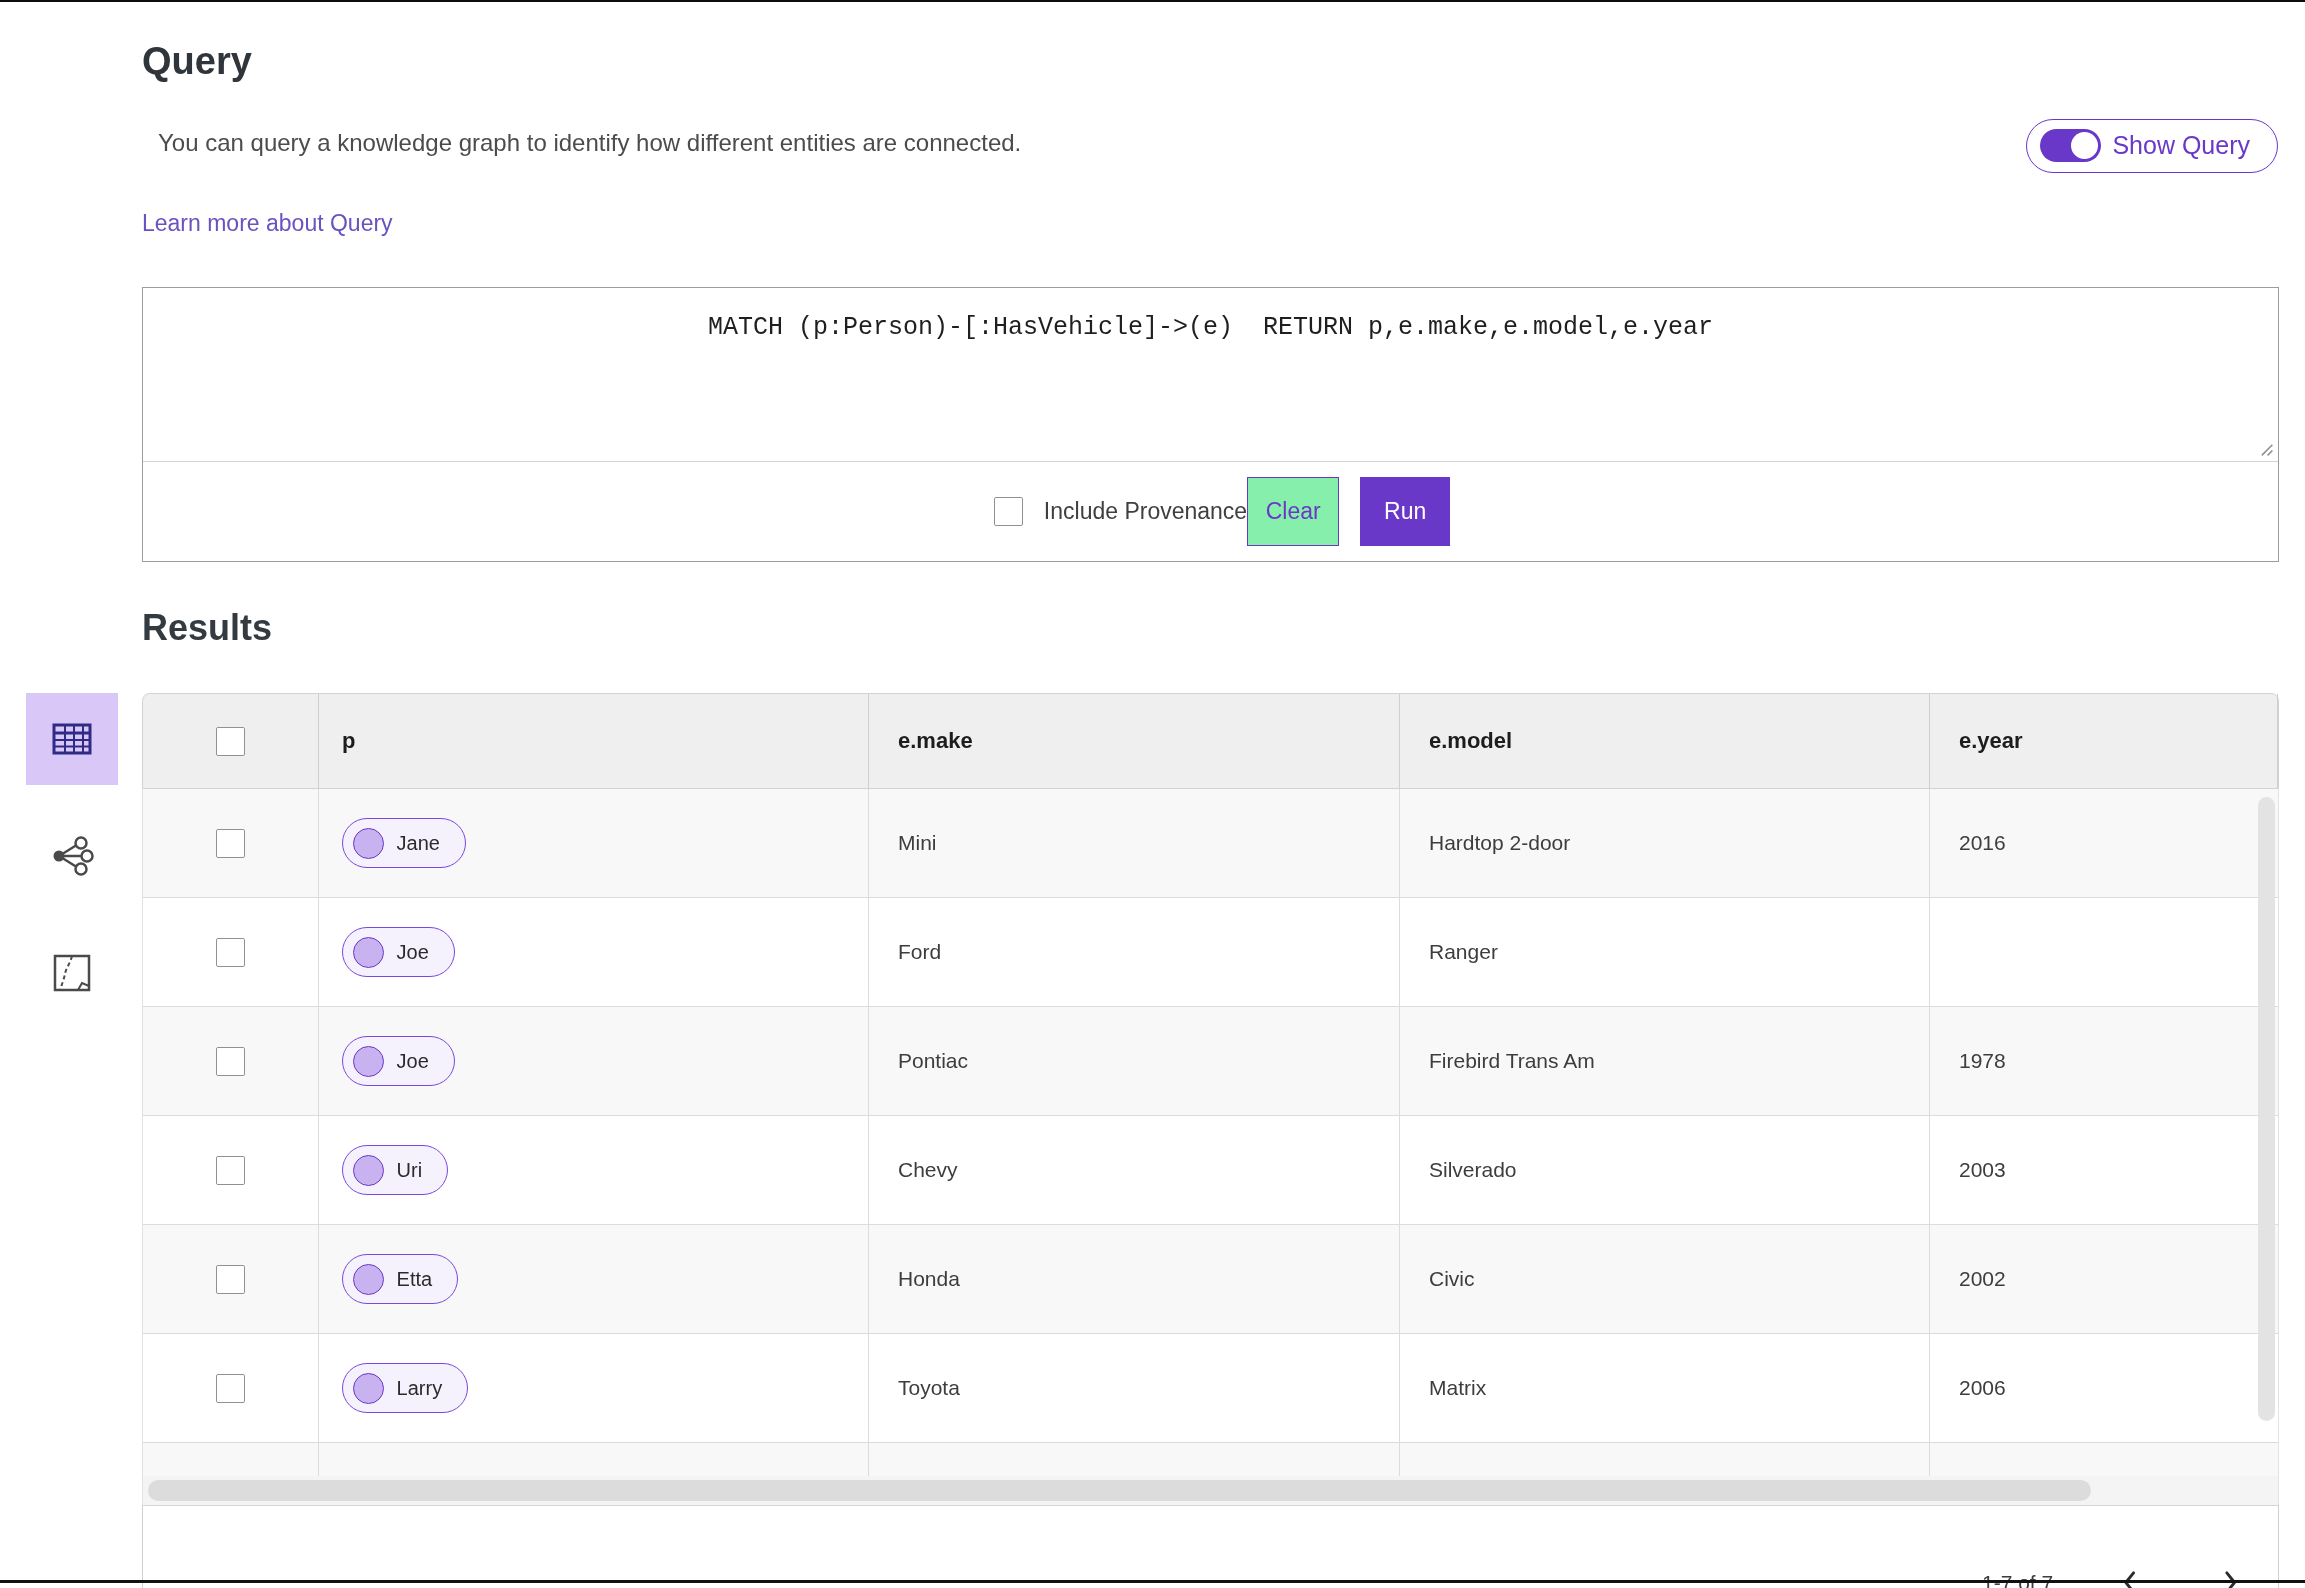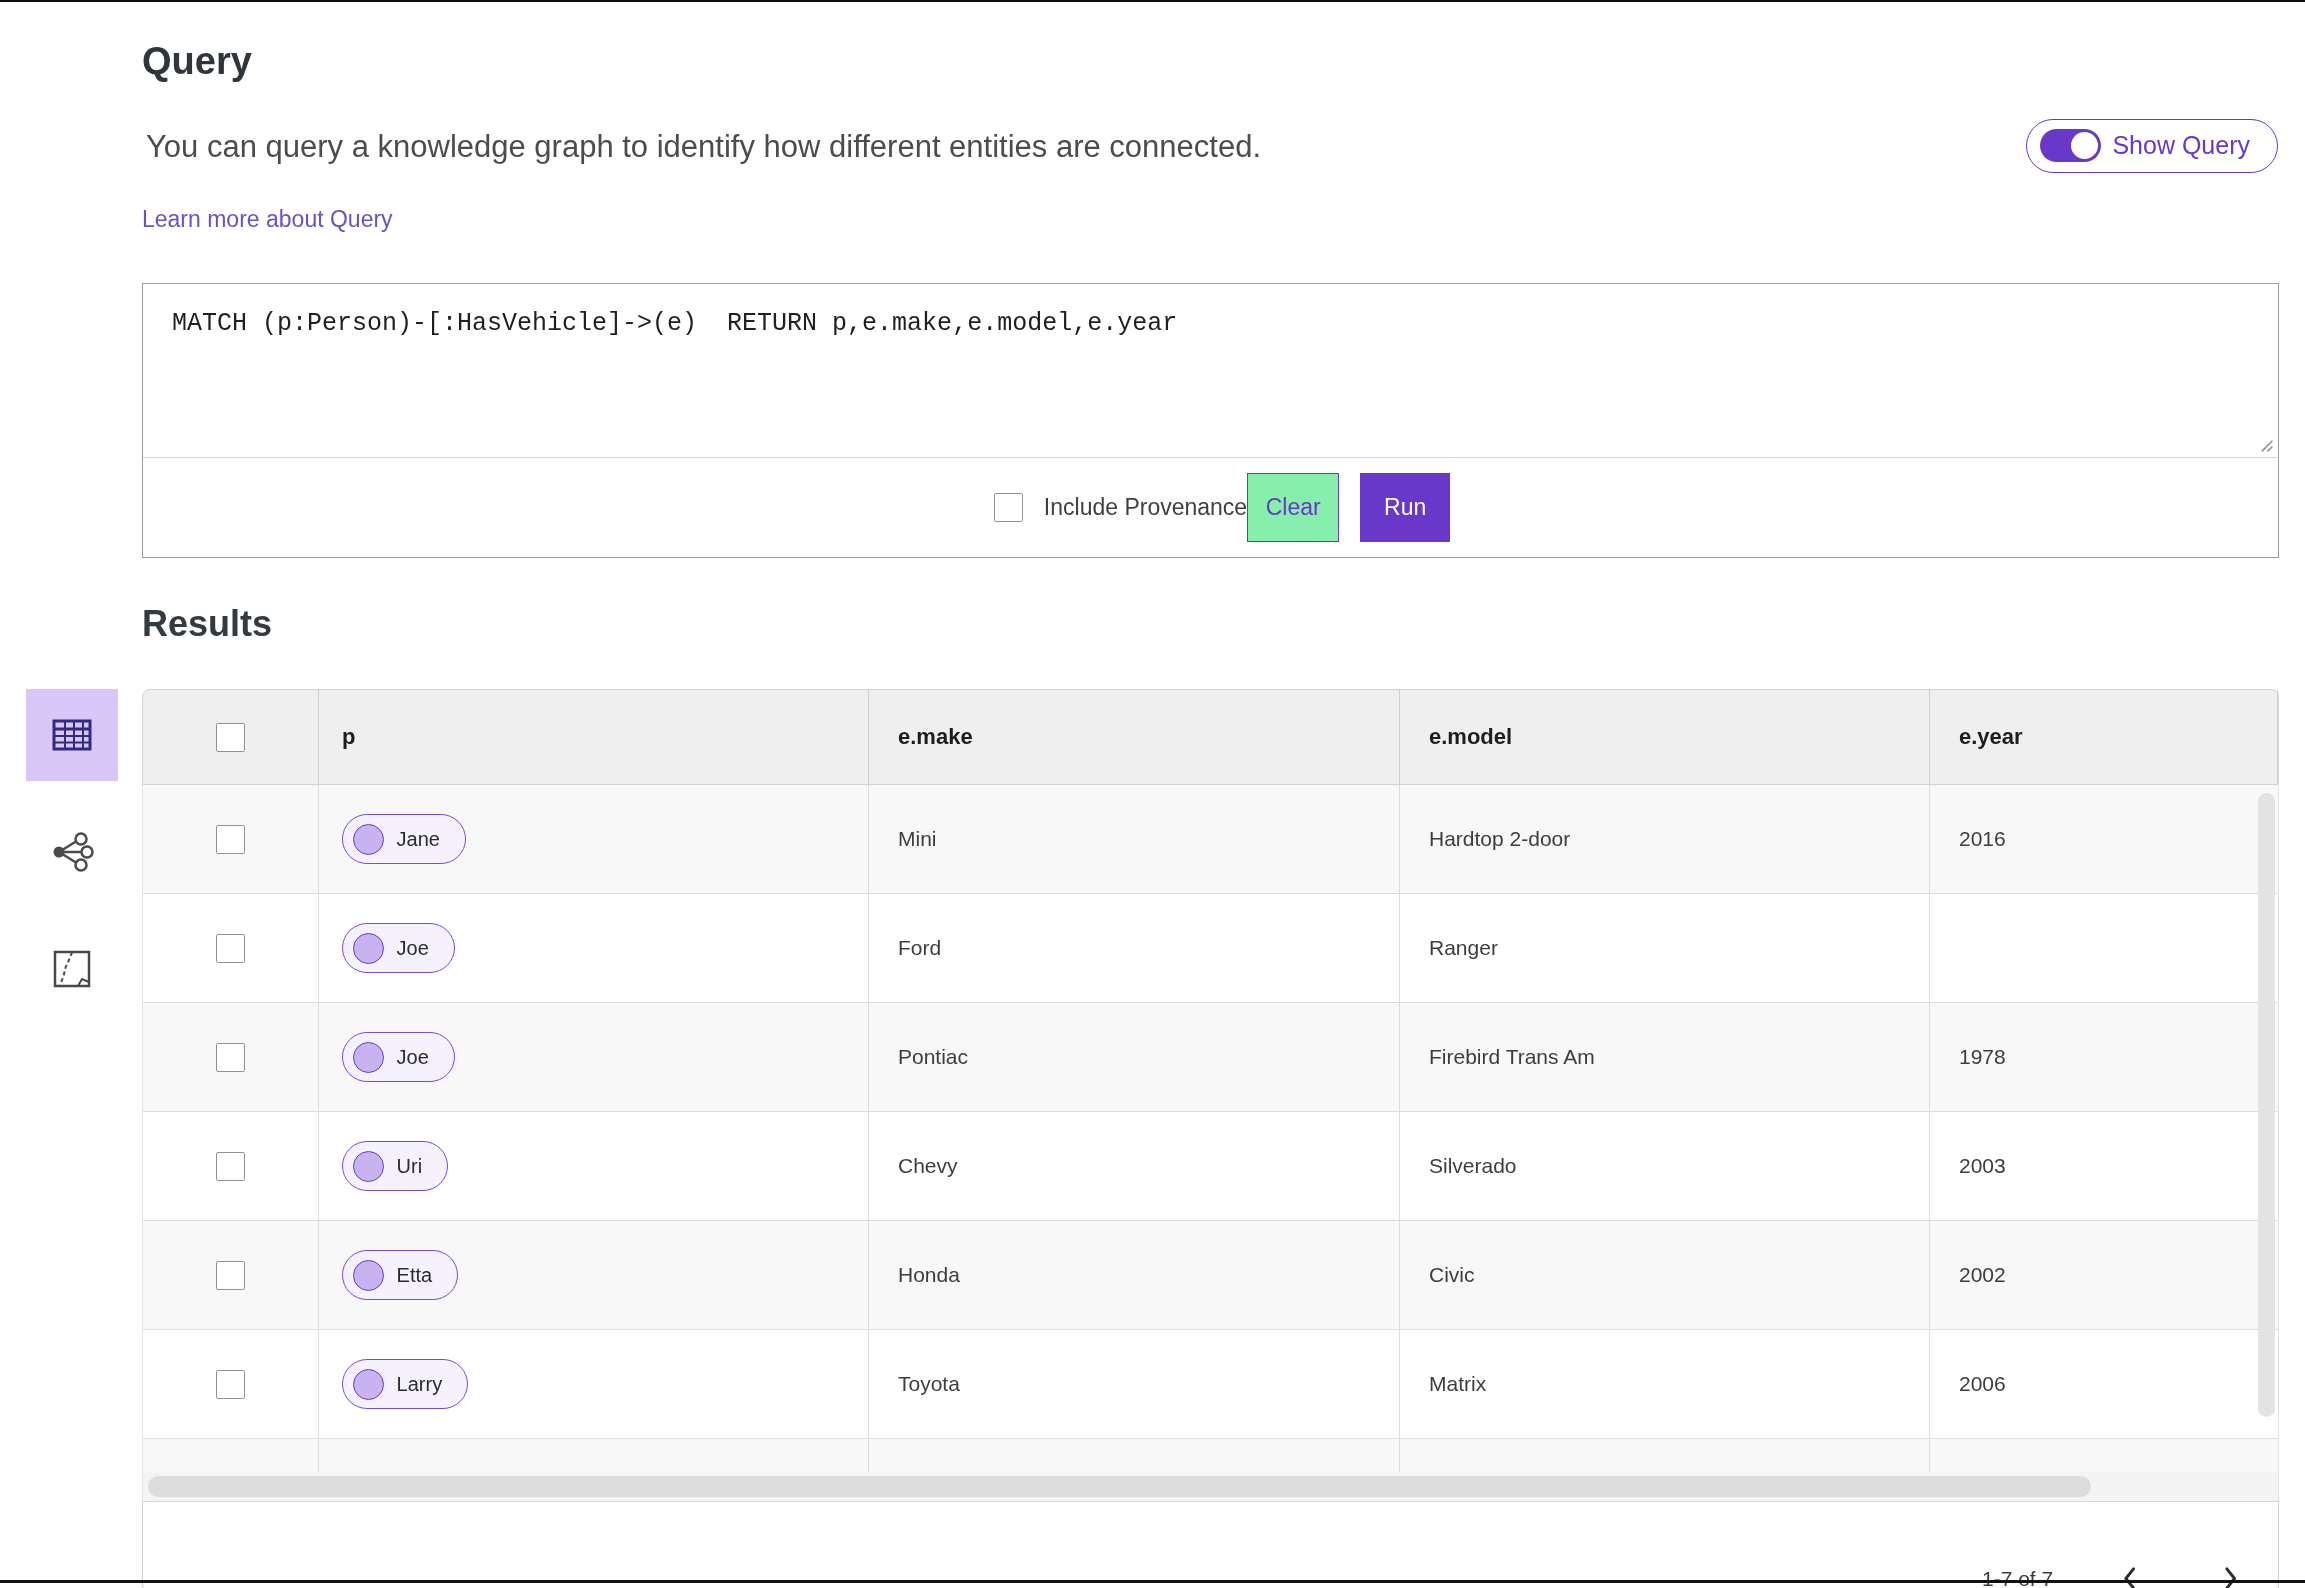--- a/index.html
+++ b/index.html
@@ -8,34 +8,34 @@
     position:relative; width:2306px; height:1589px; box-sizing:border-box;
     background:#fff; border-top:2.9px solid #0d0d0d; border-right:1px solid #e3e3e3;
     overflow:hidden;
   }
   .bottom-line { position:absolute; left:0; right:0; bottom:5.8px; height:2.9px; background:#111; }
   .content { padding:0 26px 0 142px; }
 
   
   h1.page-title { margin:40px 0 0; font-size:38px; line-height:1; font-weight:700; color:#2f353a; }
   .intro-row { position:relative; margin-top:50px; }
-  .description { margin:4px; font-size:31px; line-height:1.1; color:#4c4c4c; }
+  .description { margin:16px; font-size:24px; line-height:1.1; color:#4c4c4c; }
   .learn-link { display:inline-block; margin-top:38px; font-size:23px; color:var(--link,#6a52bf); text-decoration:none; cursor:pointer; }
   .show-query-toggle {
     position:absolute; right:1px; top:-11.5px; display:flex; align-items:center; gap:11.5px;
     border:1.9px solid var(--accent,#6a38c9); border-radius:960px; background:#fff;
     padding:9.6px 27px 9.6px 13.4px; cursor:pointer;
   }
   .switch { position:relative; width:61px; height:33px; border-radius:960px; background:var(--accent,#6a38c9); }
   .switch .knob { position:absolute; top:2.9px; right:2.9px; width:27px; height:27px; border-radius:50%; background:#fff; }
   .show-query-toggle .tlabel { font-size:25px; color:var(--accent,#6a38c9); }
 
   
   .query-panel { margin-top:50px; border:1px solid #9c9c9c; background:#fff; }
-  .query-editor { position:relative; height:173px; box-sizing:border-box; }
+  .query-editor { position:relative; height:173px; box-sizing:border-box;text-align:center; }
   .query-text {
     padding:25px 29px; font-family:"Liberation Mono","DejaVu Sans Mono",monospace;
     font-size:25px; color:#1f1f1f; white-space:pre; overflow:hidden;
   }
   .resize-grip { position:absolute; right:3.8px; bottom:3.8px; }
   .query-footer {
     height:100px; border-top:1px solid #d4d4d4; display:flex; align-items:center;
     justify-content:center; padding:0 27px 0 50px; box-sizing:border-box;
   }
   .provenance { display:flex; align-items:center; gap:21px; cursor:pointer; }

